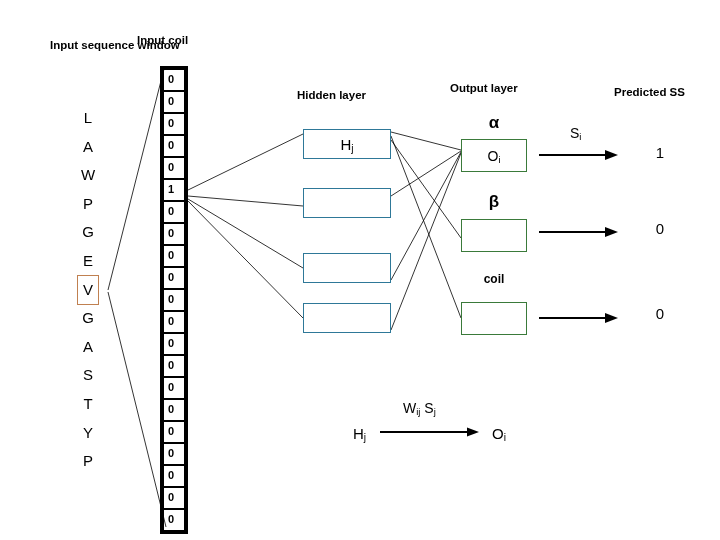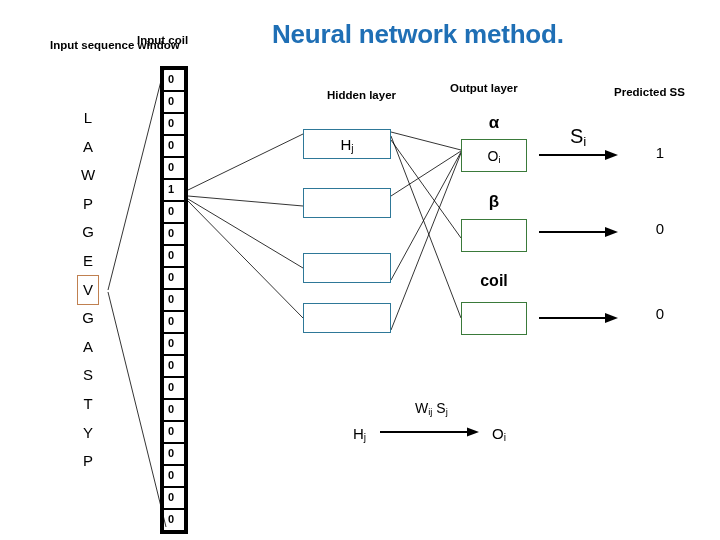--- a/index.html
+++ b/index.html
@@ -42,21 +42,21 @@
     white-space: nowrap;
   }
   #lbl-input-seq {
     left: 50px;
     top: 38px;
     width: 76px;
     text-align: center;
     line-height: 15px;
   }
   #lbl-input-layer { left: 137px; top: 34px; }
-  #lbl-hidden-layer { left: 297px; top: 89px; margin-left: 30px; }
+  #lbl-hidden-layer { left: 297px; top: 89px; }
   #lbl-output-layer { left: 450px; top: 82px; }
   #lbl-predicted-ss { left: 614px; top: 86px; }
 
   
   #seq-letters {
     left: 60px;
     top: 103px;
     width: 56px;
   }
   .seq-letter {
@@ -131,56 +131,55 @@
   #ob2 { left: 461px; top: 302px; }
 
   .out-greek {
     font-size: 17px;
     font-weight: bold;
     text-align: center;
     width: 66px;
   }
   #og0 { left: 461px; top: 113px; }
   #og1 { left: 461px; top: 192px; }
-  #og2 { left: 461px; top: 272px; font-size: 16px; }
+  #og2 { left: 461px; top: 272px; font-size: 12px; }
 
   
   .pred-val {
     font-size: 15px;
     font-weight: normal;
     width: 30px;
     text-align: center;
   }
   #pv0 { left: 645px; top: 144px; }
   #pv1 { left: 645px; top: 220px; }
   #pv2 { left: 645px; top: 305px; }
 
   
-  #lbl-si { left: 570px; top: 125px; font-size: 20px; }
+  #lbl-si { left: 570px; top: 125px; font-size: 14px; }
 
   
   #f-hj { left: 353px; top: 425px; font-size: 15px; }
-  #f-wij { left: 403px; top: 400px; font-size: 14px; margin-left: 12px; }
+  #f-wij { left: 403px; top: 400px; font-size: 14px; }
   #f-oi { left: 492px; top: 425px; font-size: 15px; }
 
   sub {
     font-size: 0.68em;
     vertical-align: baseline;
     position: relative;
     bottom: -0.22em;
   }
 
   #wires { position: absolute; left: 0; top: 0; width: 720px; height: 540px; pointer-events: none; }
 </style>
 </head>
 <body>
 
 <div id="stage">
 
-  <div class="abs" id="title">Neural network method.</div>
 
   <div class="abs section-label" id="lbl-input-seq">Input sequence window</div>
   <div class="abs section-label" id="lbl-input-layer">Input coil</div>
   <div class="abs section-label" id="lbl-hidden-layer">Hidden layer</div>
   <div class="abs section-label" id="lbl-output-layer">Output layer</div>
   <div class="abs section-label" id="lbl-predicted-ss">Predicted SS</div>
 
   <div class="abs" id="seq-letters">
       <div class="seq-letter"><span class="glyph">L</span></div>
       <div class="seq-letter"><span class="glyph">A</span></div>

